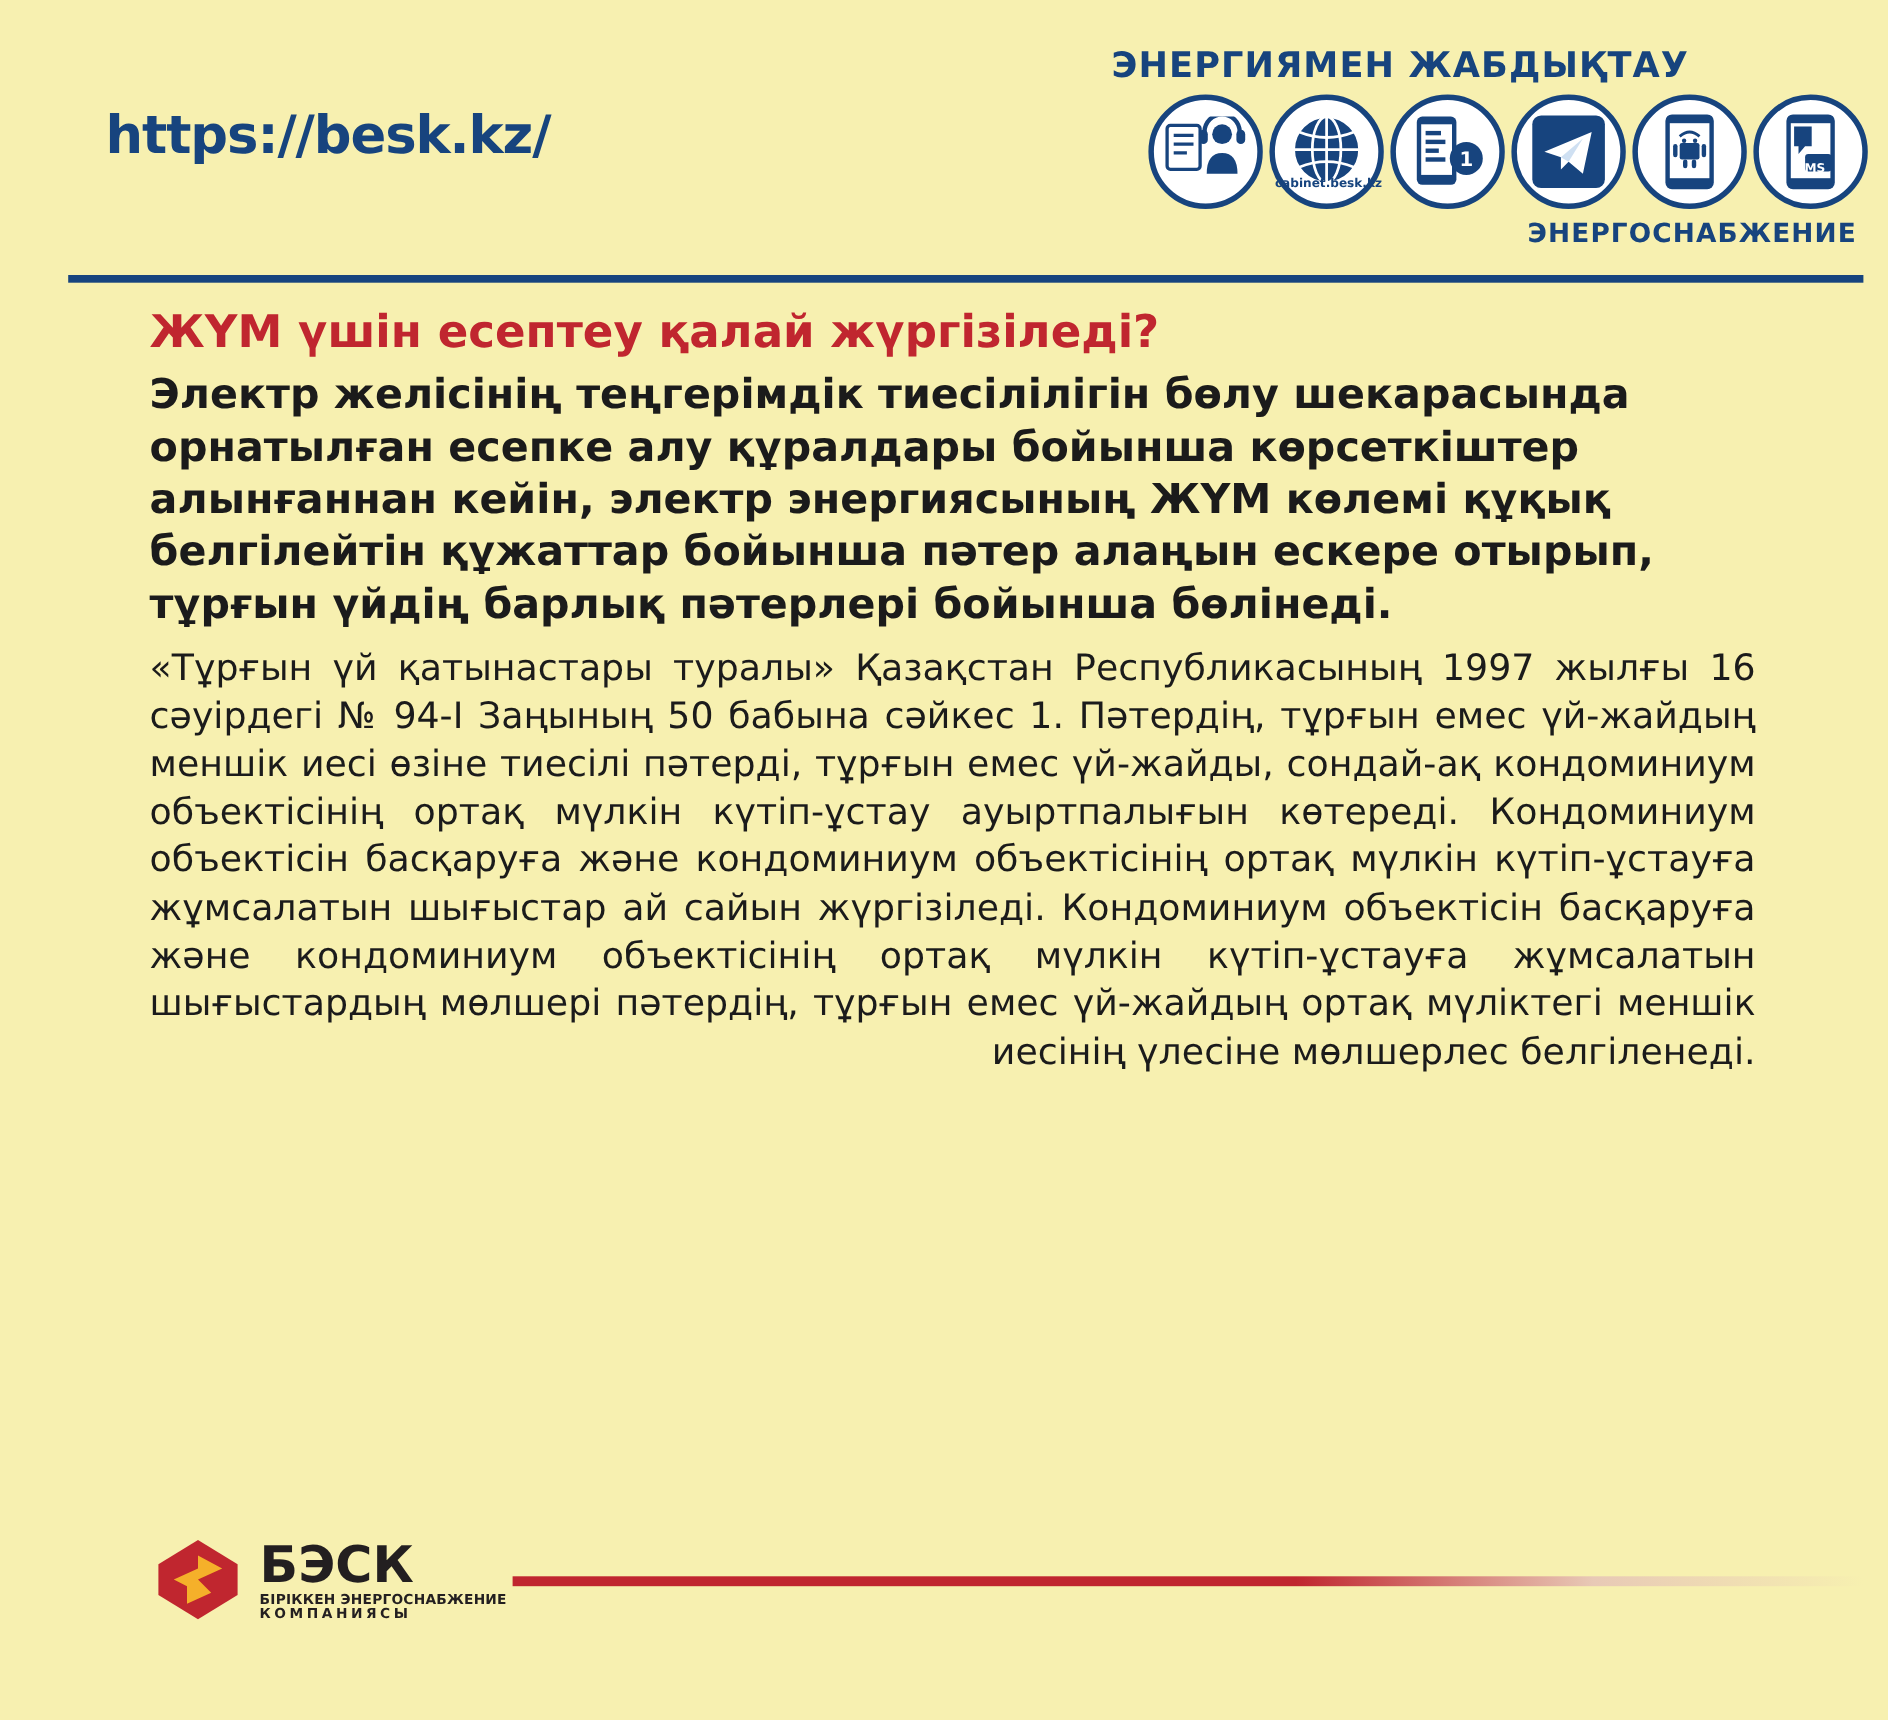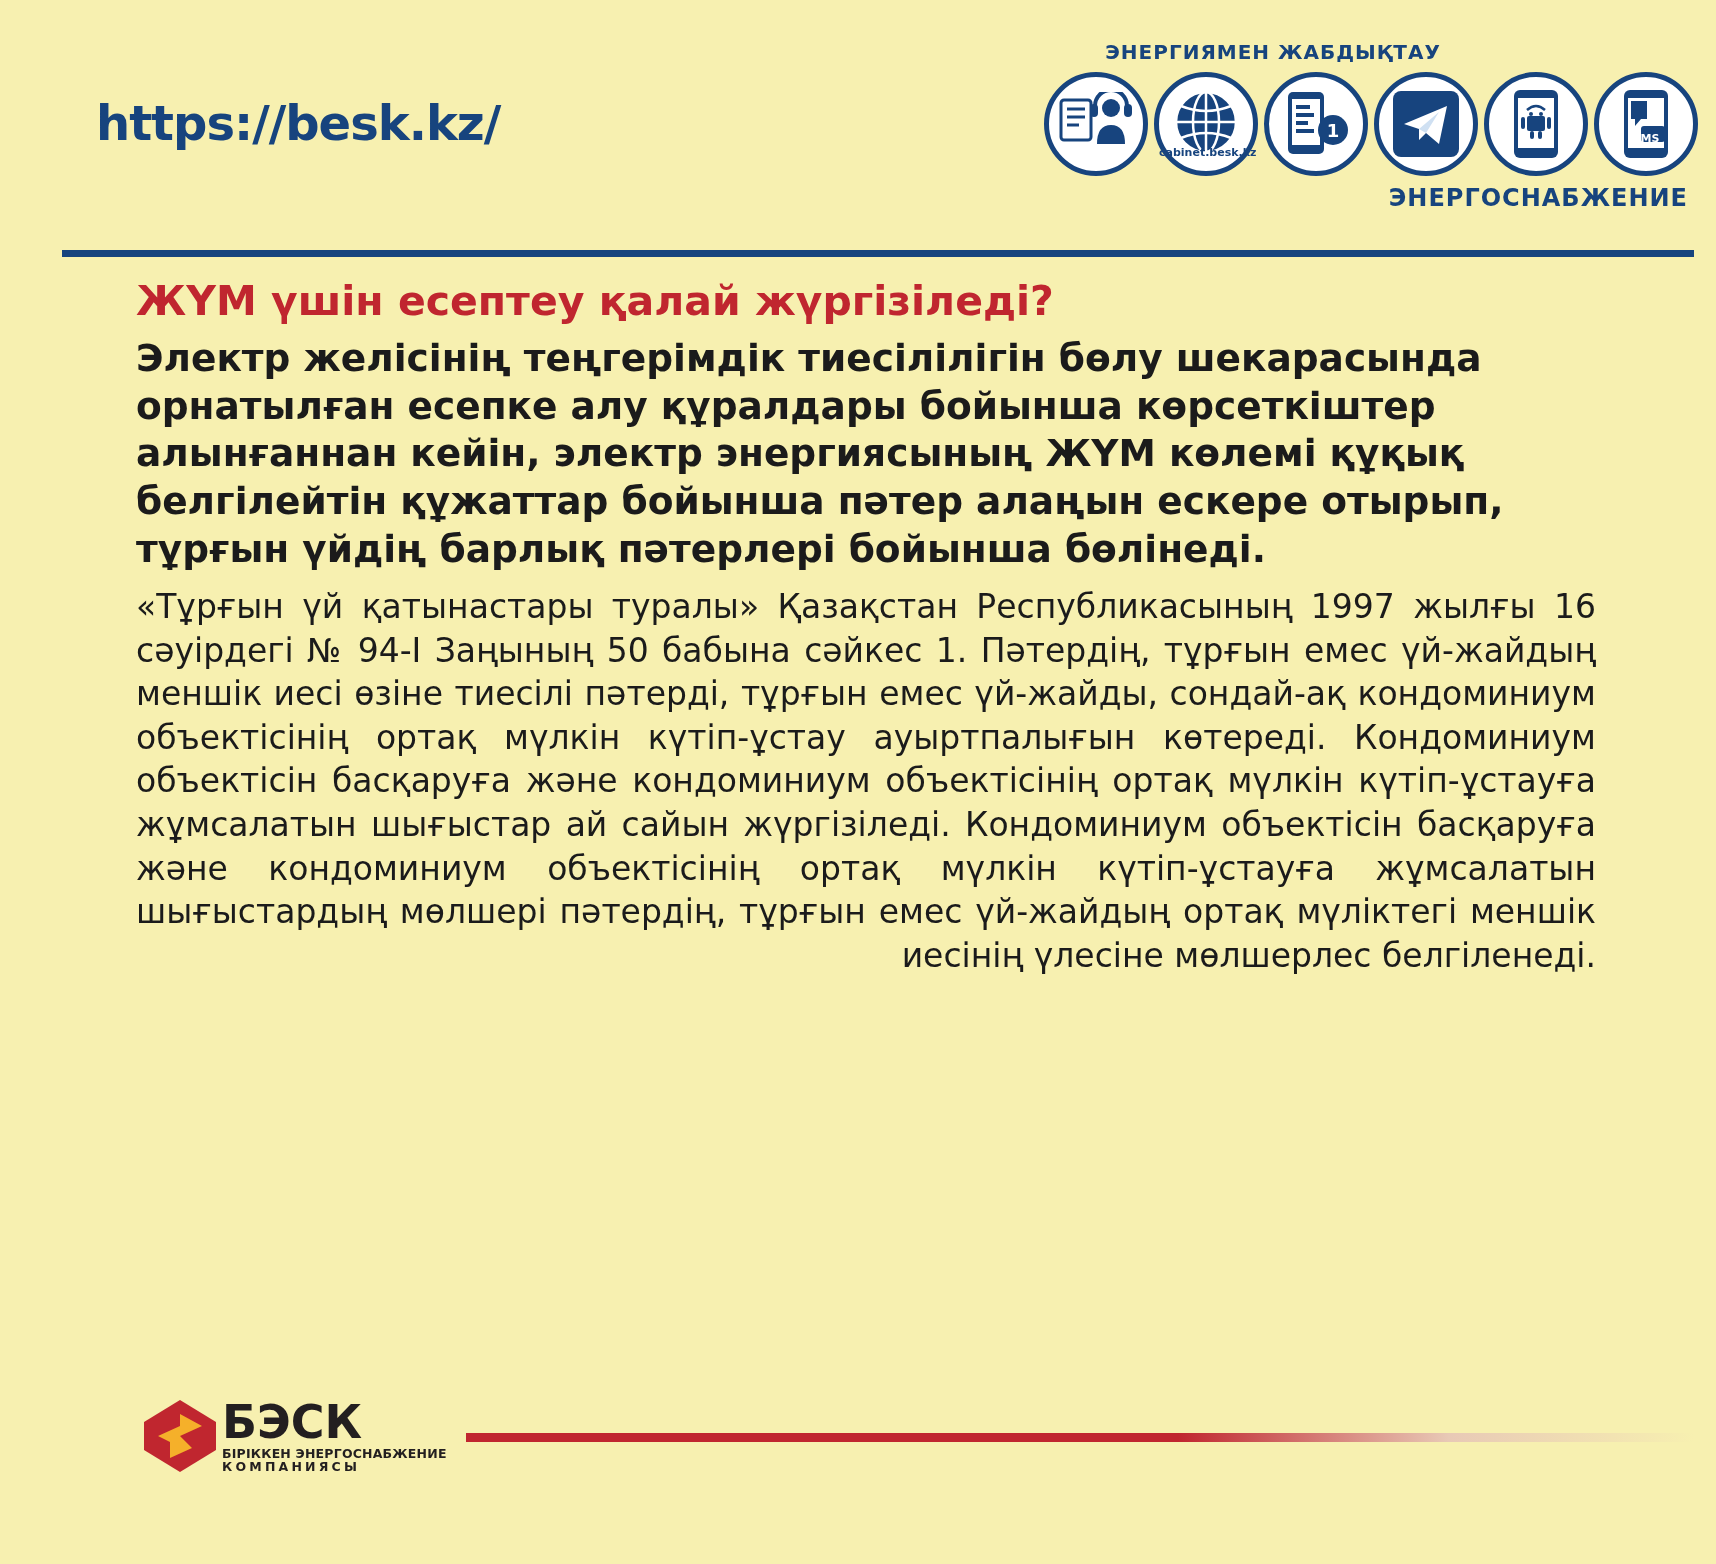--- a/index.html
+++ b/index.html
@@ -46,21 +46,21 @@
     position: absolute;
     right: 18px;
     top: 40px;
     width: 850px;
     text-align: center;
   }
 
   .hdr-label-top {
     font-family: "DejaVu Sans", sans-serif;
     font-weight: bold;
-    font-size: 20px;
+    font-size: 32px;
     color: #17447e;
     letter-spacing: 1px;
     margin-bottom: 8px;
     white-space: nowrap;
   }
 
   .hdr-label-bottom {
     font-family: "DejaVu Sans", sans-serif;
     font-weight: bold;
     font-size: 24px;
@@ -169,21 +169,21 @@
     width: 100%;
     height: 120px;
   }
 
   .logo-wrap {
     position: absolute;
     left: 140px;
     bottom: 28px;
     display: flex;
     align-items: center;
-    gap: 2px;
+    gap: 16px;
   }
 
   .logo-mark { width: 80px; height: 80px; display:block; }
 
   .logo-text { line-height: 1; }
 
   .logo-title {
     font-family: "DejaVu Sans", sans-serif;
     font-weight: bold;
     font-size: 46px;

